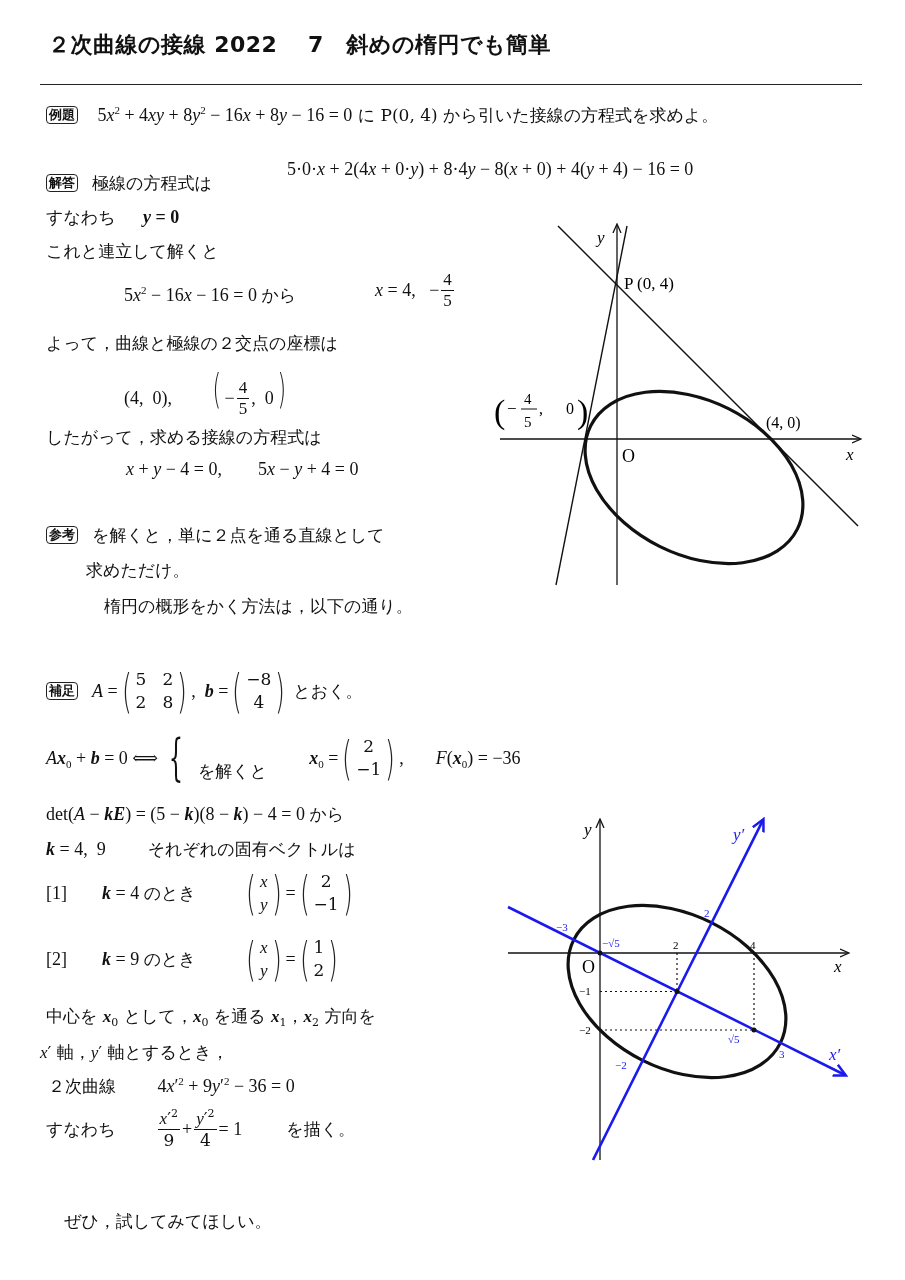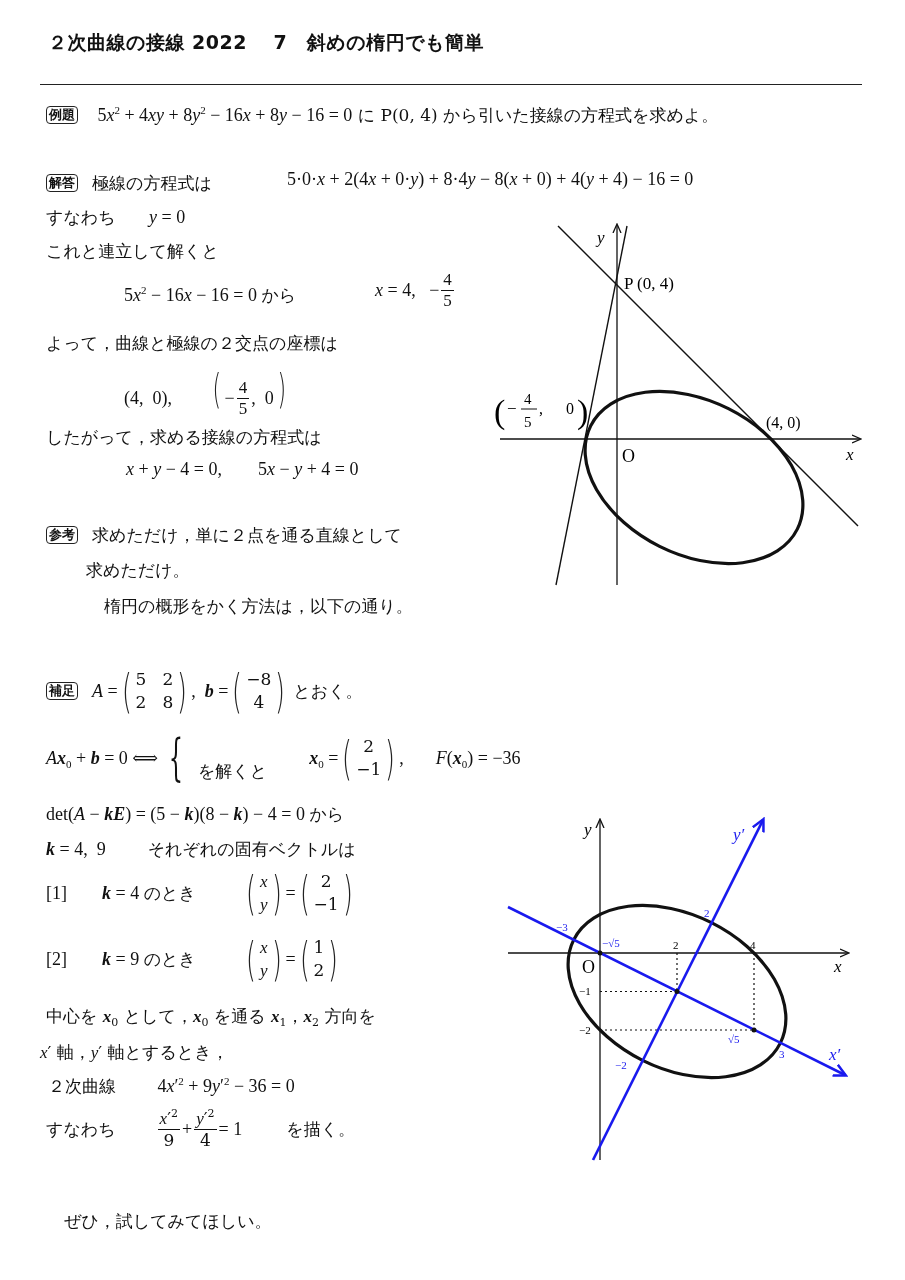--- a/index.html
+++ b/index.html
@@ -1,20 +1,20 @@
 <!DOCTYPE html>
 <html><head>
 <meta charset="utf-8">
 <style>
   html, body { margin:0; padding:0; background:#ffffff; }
   body { width:905px; height:1280px; position:relative; overflow:hidden;
          font-family:"DejaVu Serif", "Liberation Serif", serif; color:#111; }
   .abs { position:absolute; white-space:nowrap; }
   .title { left:48px; top:30px; font-family:"DejaVu Sans","Liberation Sans",sans-serif;
-           font-weight:bold; font-size:19px; letter-spacing:0.5px; }
+           font-weight:bold; font-size:22px; letter-spacing:0.5px; }
   .rule { left:40px; top:84px; width:822px; height:0; border-top:1.6px solid #222; }
   .txt { font-size:17px; line-height:24px; }
   .tag { display:inline-block; border:1.3px solid #222; border-radius:4px; padding:0 2px;
          font-family:"DejaVu Sans","Liberation Sans",sans-serif; font-weight:bold;
          font-size:13px; line-height:16px; margin-right:14px; vertical-align:2px; }
   i.m { font-style:italic; font-family:"Liberation Serif","DejaVu Serif",serif; }
   b.v { font-weight:bold; font-style:italic; font-family:"Liberation Serif","DejaVu Serif",serif; }
   .math { font-family:"Liberation Serif","DejaVu Serif",serif; font-size:18px; }
   sup { font-size:11px; vertical-align:7px; line-height:0; }
   sub { font-size:11px; vertical-align:-4px; line-height:0; }
@@ -37,25 +37,25 @@
 <div class="abs rule"></div>
 
 <div class="abs txt" style="left:46px; top:103px;">
   <span class="tag">例題</span>
   <span class="math">5<i class="m">x</i><sup>2</sup> + 4<i class="m">xy</i> + 8<i class="m">y</i><sup>2</sup> − 16<i class="m">x</i> + 8<i class="m">y</i> − 16 = 0</span><span> に P(0, 4) から引いた接線の方程式を求めよ。</span>
 </div>
 
 <div class="abs txt" style="left:46px; top:171px;">
   <span class="tag">解答</span><span>極線の方程式は</span>
 </div>
-<div class="abs math" style="left:287px; top:169px;">5·0·<i class="m">x</i> + 2(4<i class="m">x</i> + 0·<i class="m">y</i>) + 8·4<i class="m">y</i> − 8(<i class="m">x</i> + 0) + 4(<i class="m">y</i> + 4) − 16 = 0</div>
+<div class="abs math" style="left:287px; top:159px;">5·0·<i class="m">x</i> + 2(4<i class="m">x</i> + 0·<i class="m">y</i>) + 8·4<i class="m">y</i> − 8(<i class="m">x</i> + 0) + 4(<i class="m">y</i> + 4) − 16 = 0</div>
 
 <div class="abs txt" style="left:46px; top:205px;">
   <span>すなわち</span>
-  <span class="math" style="margin-left:28px;"><i class="m">y</i> = 0</span>
+  <span class="math" style="margin-left:22px;font-weight:bold;"><i class="m">y</i> = 0</span>
 </div>
 <div class="abs txt" style="left:46px; top:239px;">これと連立して解くと</div>
 
 <div class="abs math" style="left:124px; top:284px;">
   5<i class="m">x</i><sup>2</sup> − 16<i class="m">x</i> − 16 = 0 <span class="txt">から</span>
 </div>
 <div class="abs math" style="left:375px; top:270px;">
   <span style="vertical-align:middle;"><i class="m">x</i> = 4,&nbsp;&nbsp; −</span><span class="frac">
       <span class="num">4</span>
       <span>5</span>
@@ -106,21 +106,21 @@
     <text x="524" y="404" font-size="15">4</text>
     <line x1="521" y1="409" x2="537" y2="409" stroke="#111" stroke-width="1"></line>
     <text x="524" y="427" font-size="15">5</text>
     <text x="539" y="414" font-size="16">,</text>
     <text x="566" y="414" font-size="16">0</text>
     <text x="577" y="423" font-size="34" font-weight="100">)</text>
   </g>
 </svg>
 
 <div class="abs txt" style="left:46px; top:523px;">
-  <span class="tag">参考</span><span>求めただけ，単に２点を通る直線として</span>
+  <span class="tag">参考</span><span>を解くと，単に２点を通る直線として</span>
 </div>
 <div class="abs txt" style="left:86px; top:558px;">求めただけ。</div>
 <div class="abs txt" style="left:104px; top:594px;">楕円の概形をかく方法は，以下の通り。</div>
 
 <div class="abs txt" style="left:46px; top:668px; display:flex; align-items:center;">
   <span class="tag" style="vertical-align:0;">補足</span>
   <span class="math"><i class="m">A</i> =</span>
   <span class="mat">
     <span class="paren">(</span>
     <span class="grid2">

